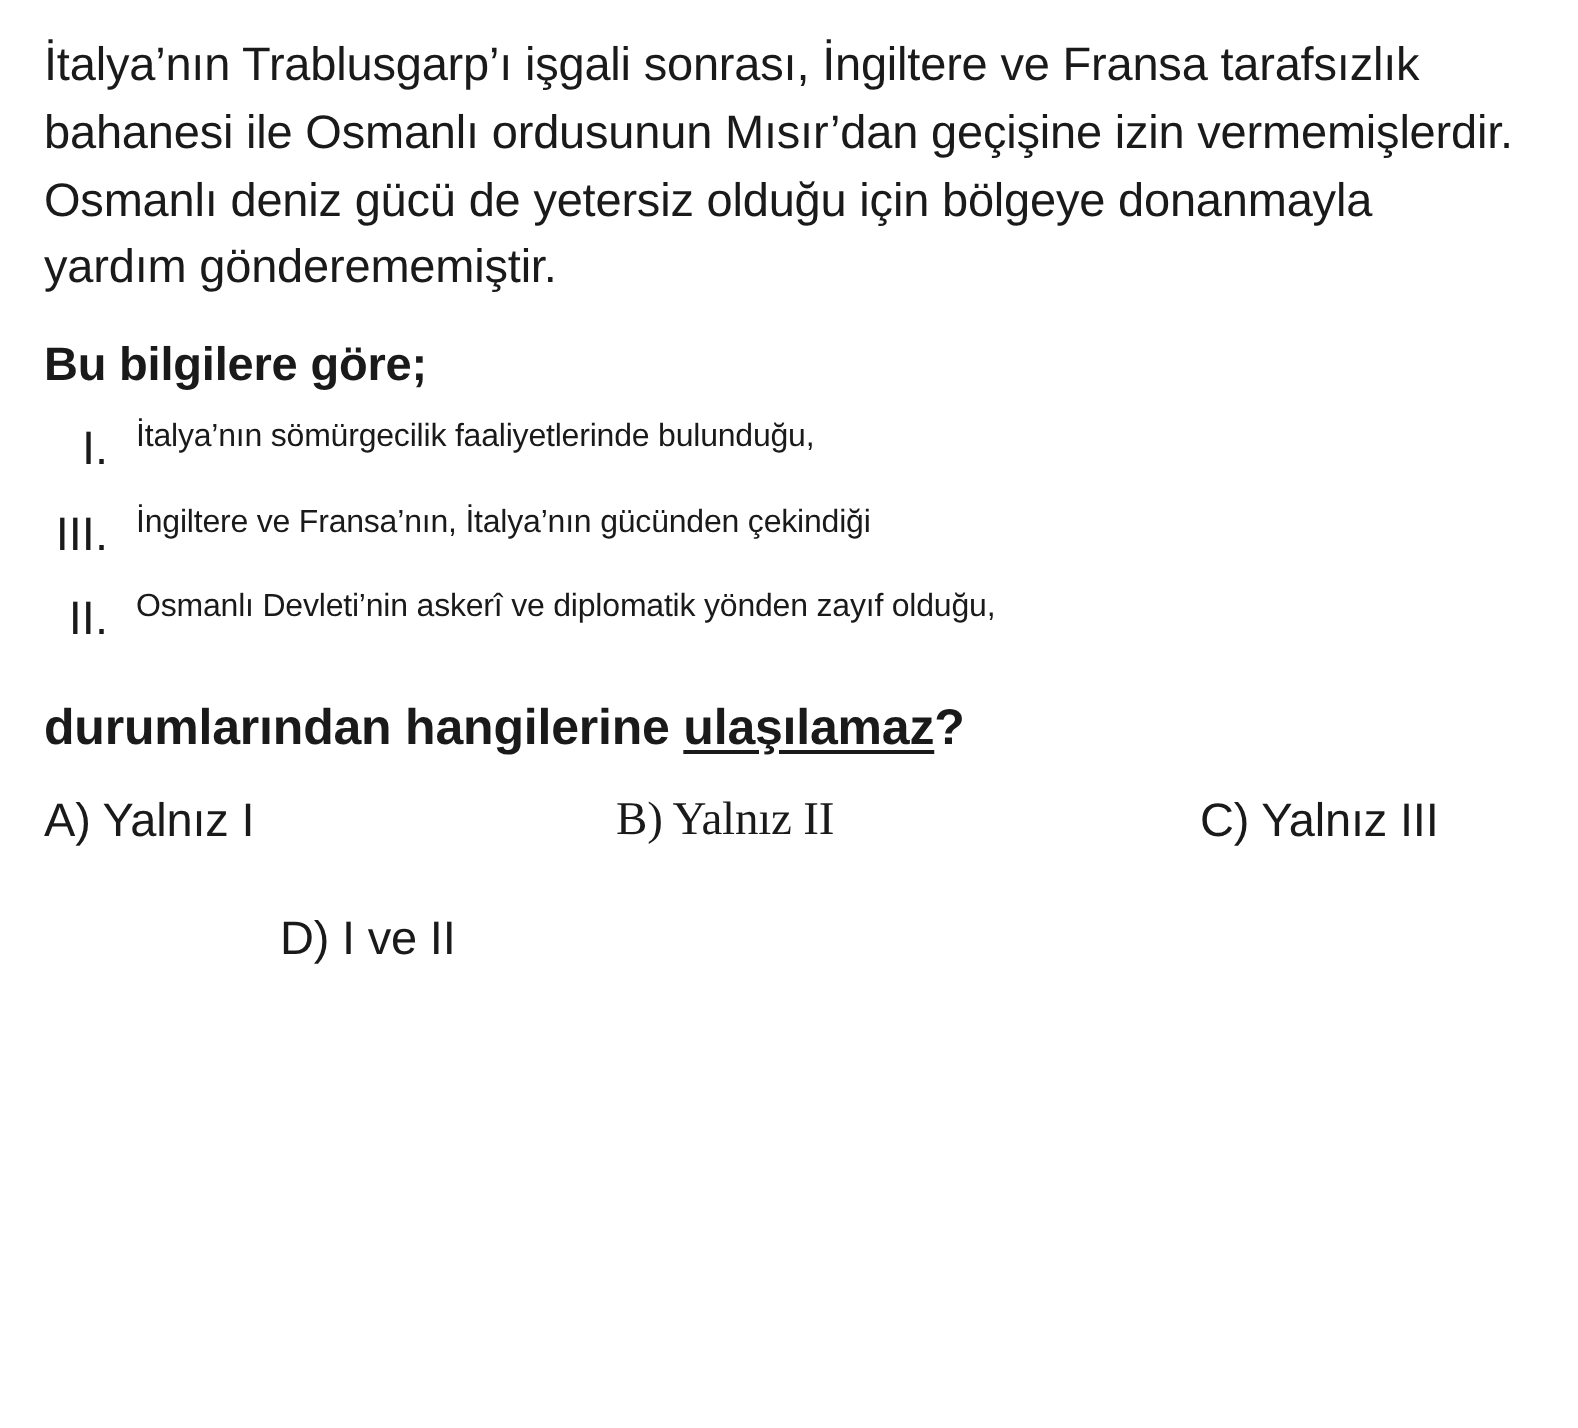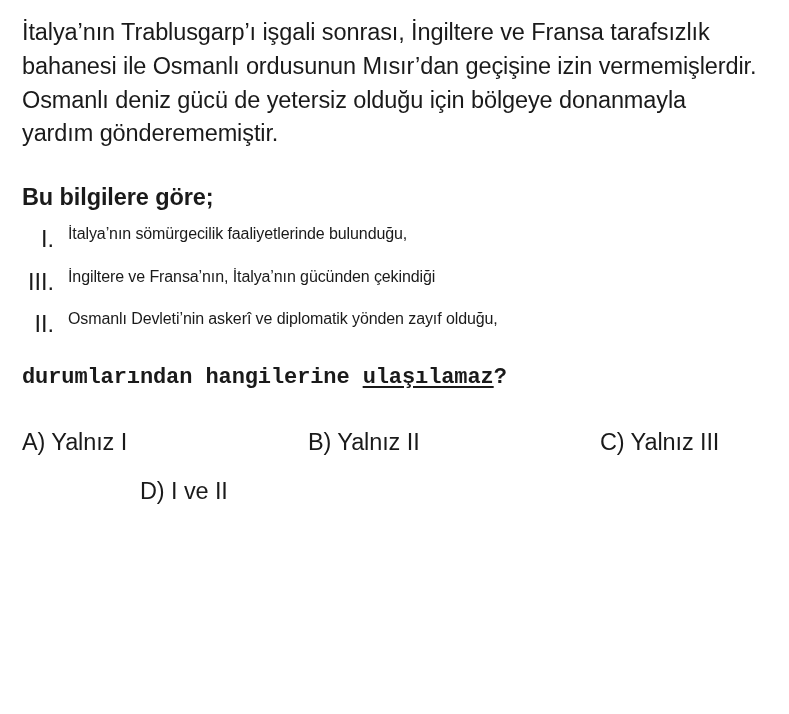--- a/index.html
+++ b/index.html
@@ -23,21 +23,21 @@
   .passage {
     font-size: 23.5px;
     line-height: 1.44;
     letter-spacing: -0.1px;
     margin: 0 0 6px 0;
     color: #1a1a1a;
   }
   .lead {
     font-size: 23.5px;
     font-weight: bold;
-    margin: 33px 0 6px 0;
+    margin: 18px 0 6px 0;
     letter-spacing: -0.1px;
   }
   .roman-list {
     margin: 12px 0 0 0;
     padding: 0;
     list-style: none;
   }
   .roman-item {
     display: flex;
     align-items: flex-start;
@@ -52,38 +52,37 @@
     font-size: 23.5px;
     line-height: 1.42;
   }
   .roman-text {
     font-size: 16px;
     line-height: 1.42;
     letter-spacing: -0.1px;
     flex: 1 1 auto;
   }
   .question {
-    font-size: 22px;
+    font-size: 25px;
     font-weight: bold;
     margin: 24px 0 0 0;
     letter-spacing: -0.1px;
-    font-family: Liberation Mono, monospace;
   }
   .question .underline {
     text-decoration: underline;
     text-underline-offset: 3px;
   }
   .options-row {
     display: flex;
-    margin-top: 37px;
+    margin-top: 16px;
   }
   .options-row.row1 .opt:nth-child(1) { width: 286px; }
-  .options-row.row1 .opt:nth-child(2) { width: 292px; }
+  .options-row.row1 .opt:nth-child(2) { width: 292px; font-family: Liberation Serif, serif; }
   .options-row.row2 {
-    margin-top: 18px;
+    margin-top: 28px;
     padding-left: 118px;
     align-items: center;
   }
   .options-row.row2 .opt:nth-child(1) { width: 312px; }
   .opt {
     font-size: 23.5px;
     line-height: 1.3;
     letter-spacing: -0.1px;
     white-space: nowrap;
   }

